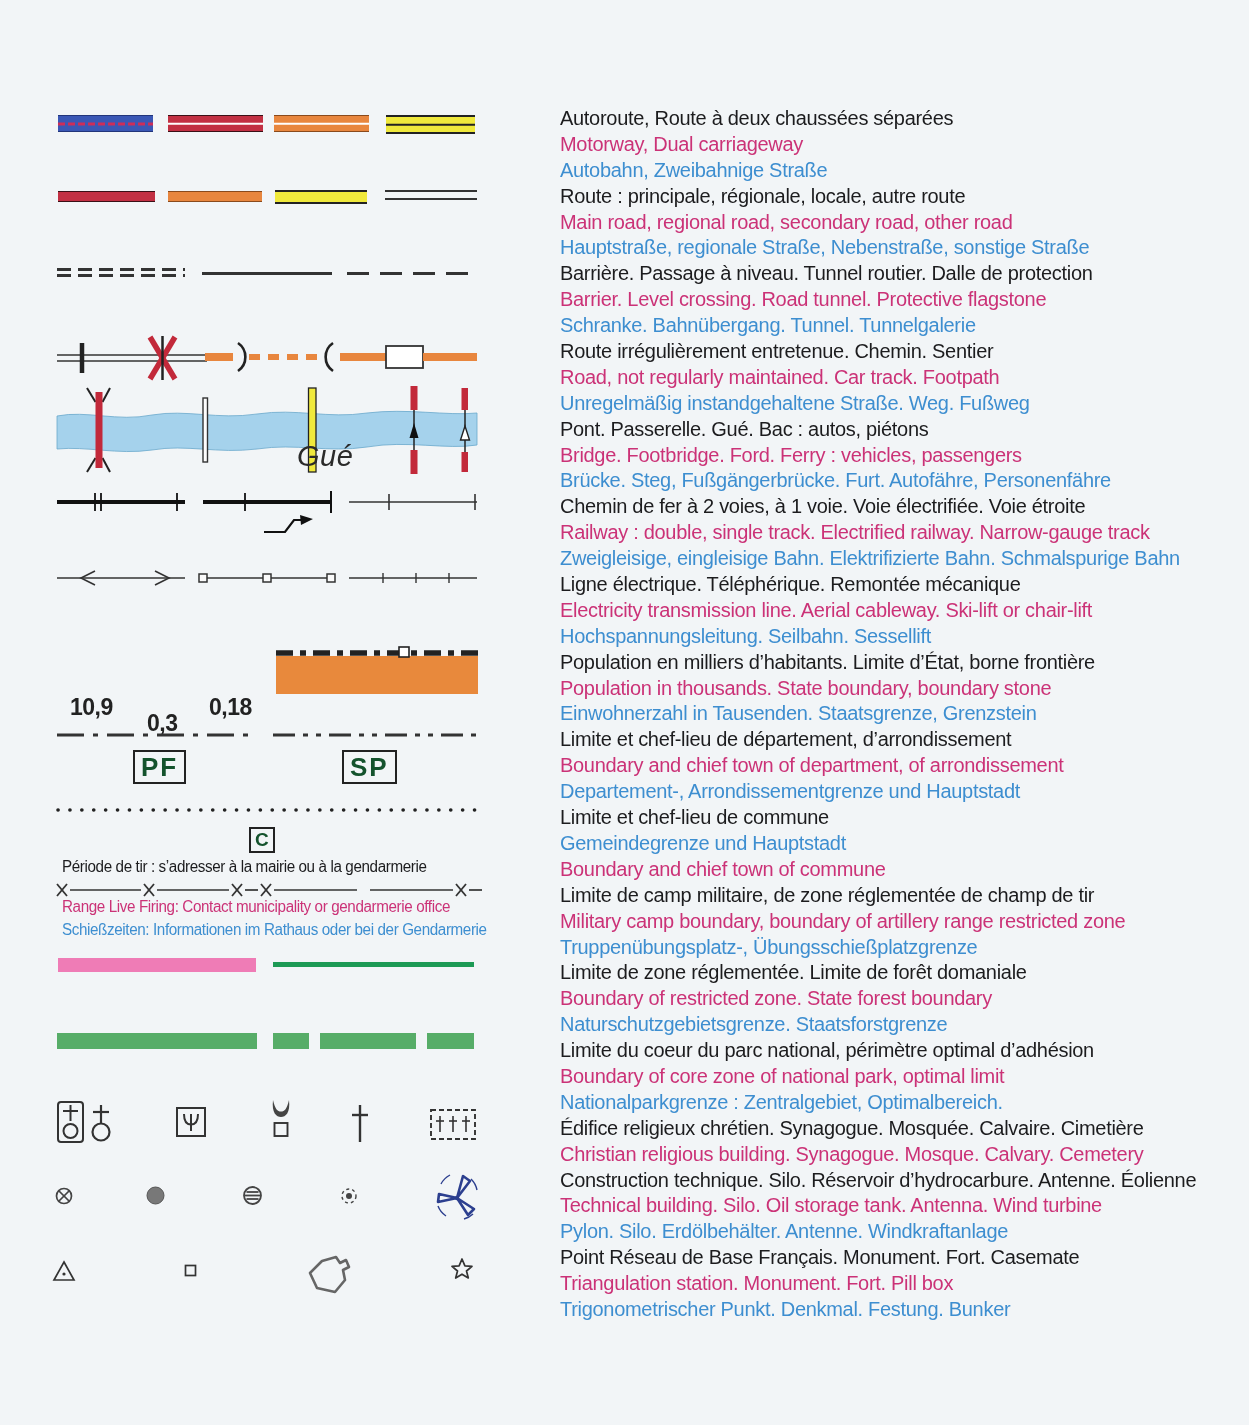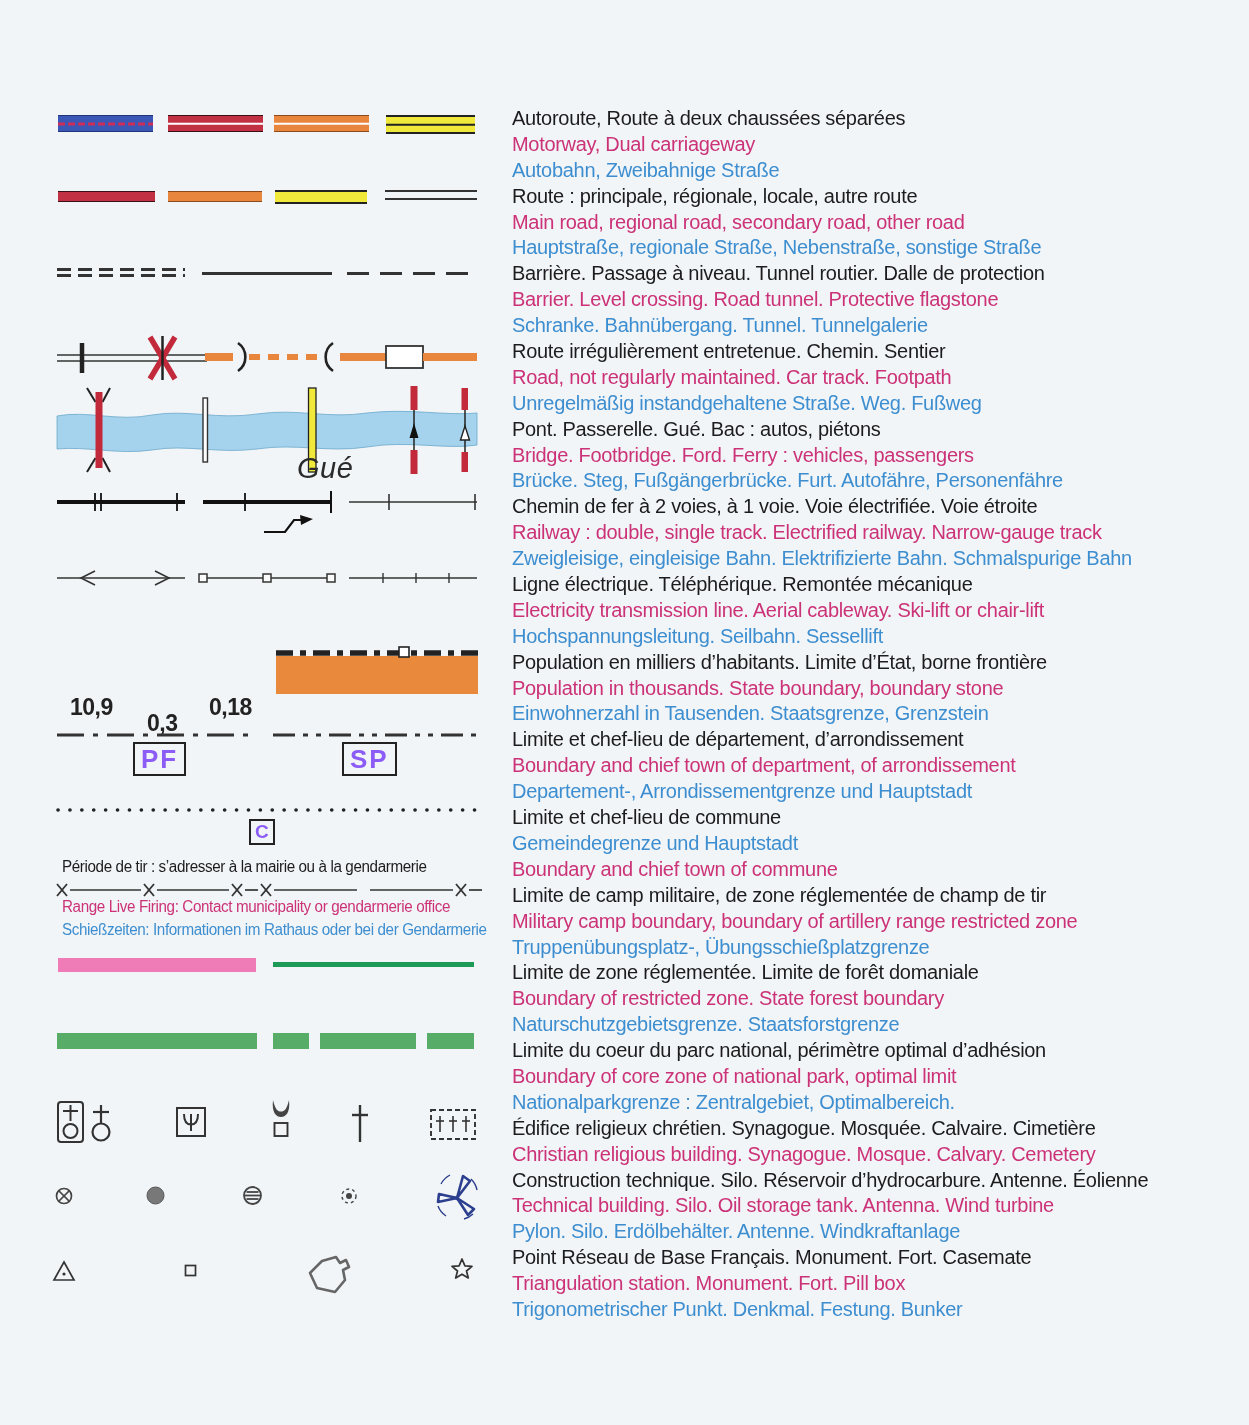--- a/index.html
+++ b/index.html
@@ -1,20 +1,20 @@
 <!DOCTYPE html>
 <html><head>
 <meta charset="utf-8">
 <style>
   html,body{margin:0;padding:0;}
   .page{position:relative;width:1249px;height:1425px;background:#f2f5f7;overflow:hidden;
         font-family:"Liberation Sans",sans-serif;color:#1c1c1e;}
   
   .textcol{position:absolute;left:512px;top:106px;width:732px;}
-  .l{height:25.9px;line-height:25.9px;font-size:20px;white-space:nowrap;letter-spacing:-0.3px;}
+  .l{height:25.9px;line-height:25.9px;font-size:20px;white-space:nowrap;letter-spacing:-0.3px;margin-left:48px;}
   .fr{color:#1c1c1e;}
   .en{color:#cb3277;}
   .de{color:#3d8ed0;}
   
   .abs{position:absolute;}
   
   .band{position:absolute;height:15px;}
   .band .mid{position:absolute;left:0;right:0;top:50%;transform:translateY(-50%);}
   .mwy{background:#3a57b5;border-top:1.5px solid #22357a;border-bottom:1.5px solid #22357a;}
   .mwy .mid{height:3px;background:repeating-linear-gradient(90deg,#cc2d59 0 7px,transparent 7px 10px);}
@@ -28,21 +28,21 @@
   .thin.redband,.thin.orgband{border-top-width:1px;border-bottom-width:1px;}
   .dblline{height:6px;border-top:2px solid #333;border-bottom:2px solid #333;background:transparent;}
   .dash-bar{position:absolute;height:2.5px;background:repeating-linear-gradient(90deg,#333 0 14px,transparent 14px 21px);}
   .solid-bar{position:absolute;height:2.5px;background:#333;}
   .longdash-bar{position:absolute;height:3px;background:repeating-linear-gradient(90deg,#333 0 22px,transparent 22px 33px);}
   .pinkband{background:#ef7cb6;height:14px;}
   .greenline{background:#1d9a55;height:5px;}
   .greenband{background:#57ad68;height:16px;}
   
   .boxlabel{position:absolute;border:2.5px solid #222;background:rgba(255,255,255,.0);
-            font-weight:bold;color:#8b5cf6;padding:0 6px;line-height:30px;font-size:26px;letter-spacing:2px;}
+            font-weight:bold;color:#14532d;padding:0 6px;line-height:30px;font-size:26px;letter-spacing:2px;margin-top:8px;}
   .boxlabel.small{border-width:2px;font-size:19px;line-height:22px;padding:0 4px;letter-spacing:0;}
   .popnum{position:absolute;font-weight:bold;font-size:23px;color:#222;letter-spacing:-0.5px;margin-top:48px;}
   .gue{position:absolute;font-style:italic;font-size:29px;color:#2a2a2a;letter-spacing:0.5px;}
   .milnote{position:absolute;font-size:16px;white-space:nowrap;transform:scaleX(.95);transform-origin:left;letter-spacing:-0.4px;}
   svg{position:absolute;overflow:visible;}
 </style>
 </head>
 <body>
 
 <div class="page">
@@ -291,21 +291,21 @@
     <svg style="left:184px;top:1264px;" width="13" height="13" viewBox="0 0 13 13">
       <rect x="1.5" y="1.5" width="10" height="10" fill="none" stroke="#333" stroke-width="1.7"></rect>
     </svg>
     <svg style="left:306px;top:1254px;" width="46" height="44" viewBox="0 0 46 44">
       <path d="M16,7 L30,3 L34,9 L40,6 L43,13 L37,16 L39,26 L29,38 L11,34 L4,19 Z" fill="none" stroke="#666" stroke-width="2.6" stroke-linejoin="round"></path>
     </svg>
     <svg style="left:451px;top:1258px;" width="22" height="22" viewBox="0 0 22 22">
       <path d="M11,1 L13.9,7.8 L21,8.3 L15.5,13 L17.3,20 L11,16.2 L4.7,20 L6.5,13 L1,8.3 L8.1,7.8 Z" fill="none" stroke="#333" stroke-width="1.7" stroke-linejoin="round"></path>
     </svg>
 
-    <span class="gue" style="left:297px;top:452px;">Gué</span>
+    <span class="gue" style="left:297px;top:440px;">Gué</span>
   </div>
 
   <div class="textcol">
   <div>
     <div class="l fr">Autoroute, Route à deux chaussées séparées</div>
     <div class="l en">Motorway, Dual carriageway</div>
     <div class="l de">Autobahn, Zweibahnige Straße</div>
   </div>
 
   <div>

